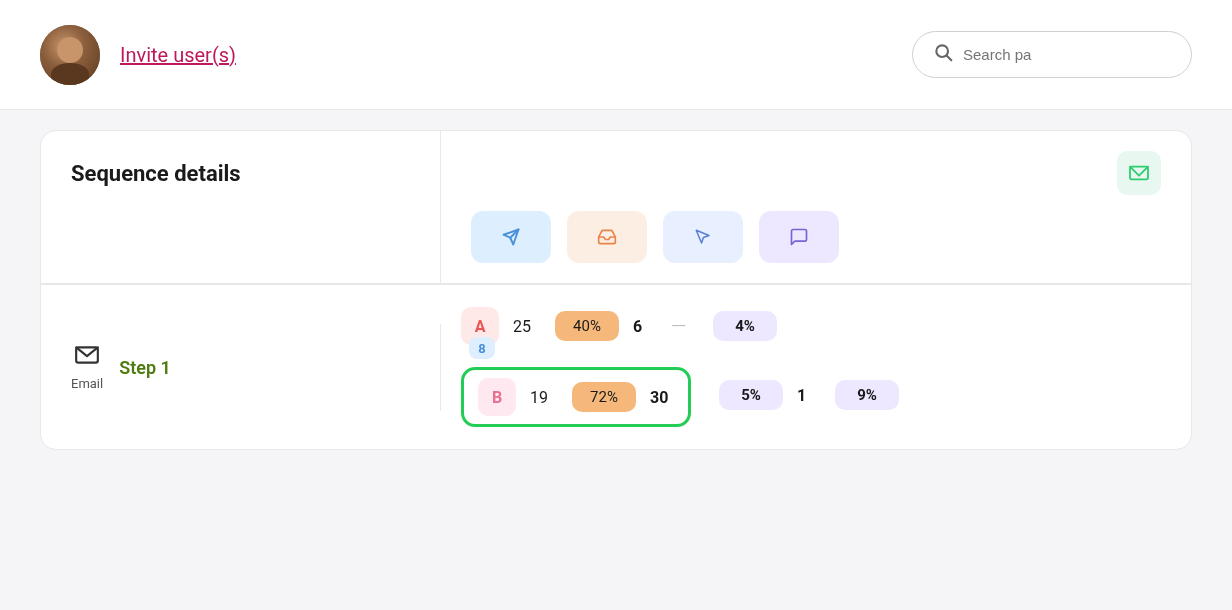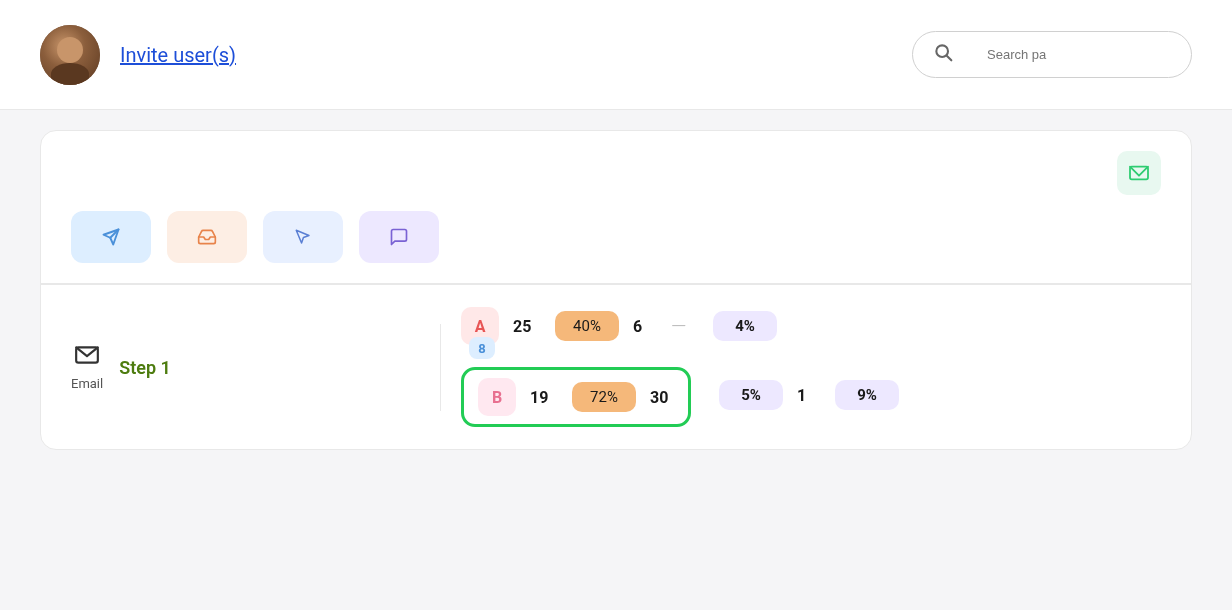--- a/index.html
+++ b/index.html
@@ -54,46 +54,45 @@
     .avatar-face {
       position: absolute;
       top: 12px; left: 50%;
       transform: translateX(-50%);
       width: 26px; height: 26px;
       background: #c8956a;
       border-radius: 50%;
     }
     .invite-link {
       font-size: 20px;
-      color: #1d4ed8;
+      color: #be185d;
       text-decoration: underline;
       cursor: pointer;
     }
     .search-bar {
       display: flex;
       align-items: center;
       gap: 10px;
       background: #ffffff;
       border: 1.5px solid #d0d0d0;
       border-radius: 24px;
       padding: 10px 20px;
       min-width: 280px;
     }
     .search-icon-svg {
       color: #666;
       font-size: 20px;
     }
     .search-input {
       border: none;
       outline: none;
-      font-size: 13px;
+      font-size: 15px;
       color: #999;
       background: transparent;
       width: 160px;
-      margin-left: 24px;
     }
 
     
     .main {
       padding: 20px 40px;
       background: #f5f5f7;
     }
 
     
     .card {
@@ -246,21 +245,21 @@
       color: #e87090;
     }
     .stats-row {
       display: flex;
       align-items: center;
       gap: 14px;
       flex: 1;
     }
     .stat-number {
       font-size: 16px;
-      font-weight: 700;
+      font-weight: 400;
       color: #1a1a1a;
       min-width: 28px;
     }
     .stat-percent-badge {
       border-radius: 10px;
       padding: 6px 14px;
       font-size: 15px;
       font-weight: 400;
       min-width: 64px;
       text-align: center;
@@ -323,20 +322,23 @@
       </svg>
     </span>
     <input class="search-input" type="text" placeholder="Search pa" style="">
   </div>
 </div>
 
 <div class="main">
   <div class="card">
 
     <div class="card-top">
+      <div class="sequence-details-cell">
+        <div class="sequence-details-title">Sequence details</div>
+      </div>
       <div class="icons-header-cell">
         <div class="email-icon-top">
           <div class="email-badge">
             <svg width="22" height="18" viewBox="0 0 24 20" fill="none" stroke="#2ecc71" stroke-width="2" stroke-linecap="round" stroke-linejoin="round">
               <rect x="2" y="3" width="20" height="14" rx="2"></rect>
               <polyline points="2,3 12,13 22,3"></polyline>
             </svg>
           </div>
         </div>
         <div class="action-icons-row">

